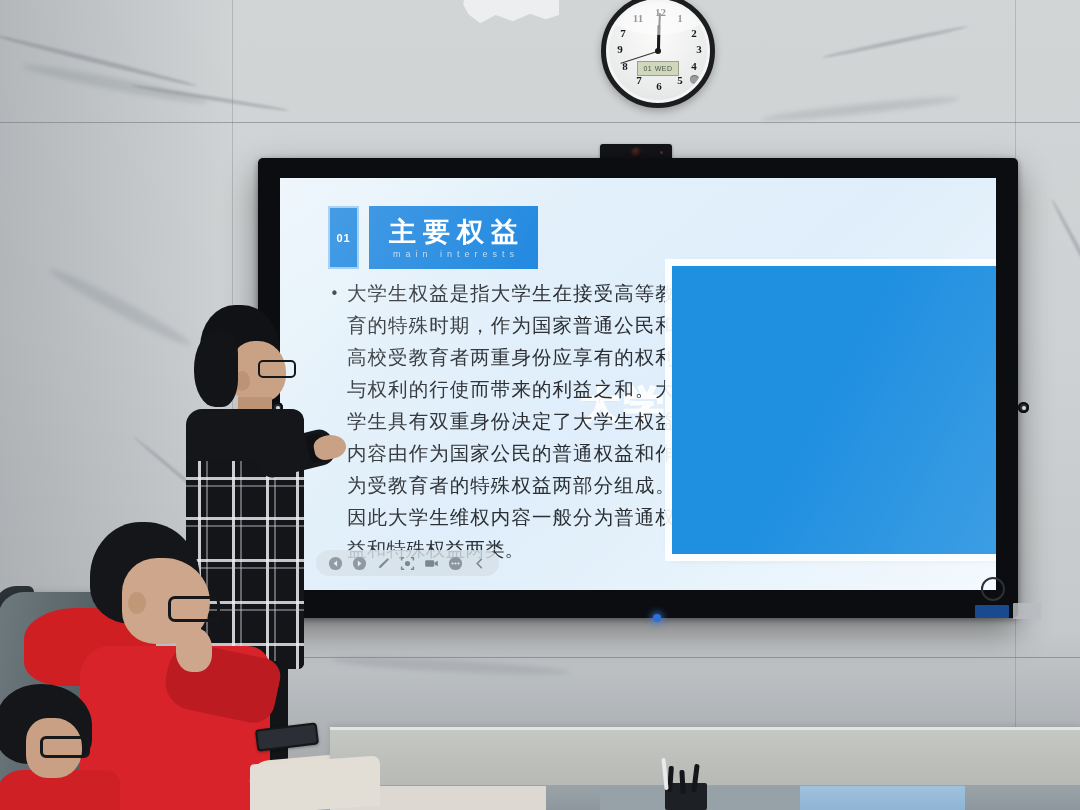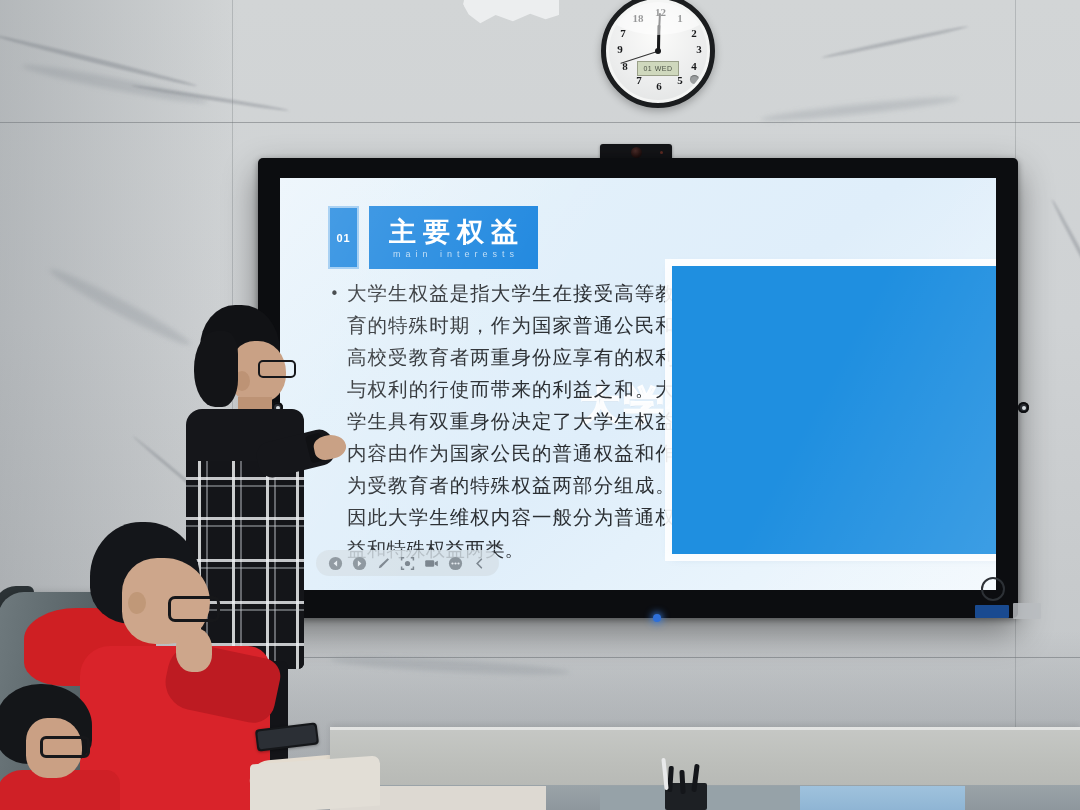--- a/index.html
+++ b/index.html
@@ -269,21 +269,21 @@
       <div class="cnum" style="left:64px;top:11px;">1</div>
       <div class="cnum" style="left:78px;top:26px;">2</div>
       <div class="cnum" style="left:83px;top:42px;">3</div>
       <div class="cnum" style="left:78px;top:59px;">4</div>
       <div class="cnum" style="left:64px;top:73px;">5</div>
       <div class="cnum" style="left:43px;top:79px;">6</div>
       <div class="cnum" style="left:23px;top:73px;">7</div>
       <div class="cnum" style="left:9px;top:59px;">8</div>
       <div class="cnum" style="left:4px;top:42px;">9</div>
       <div class="cnum" style="left:7px;top:26px;">7</div>
-      <div class="cnum" style="left:22px;top:11px;">18</div>
+      <div class="cnum" style="left:22px;top:11px;">11</div>
 
       <div class="date-window">01 WED</div>
 
       <div class="hand h-hour" style="transform:rotate(1deg);"></div>
       <div class="hand h-min" style="transform:rotate(3deg);"></div>
       <div class="hand h-sec" style="transform:rotate(252deg);"></div>
       <div class="pivot"></div>
       <div class="clock-knob"></div>
       <div class="clock-gloss"></div>
     </div>

